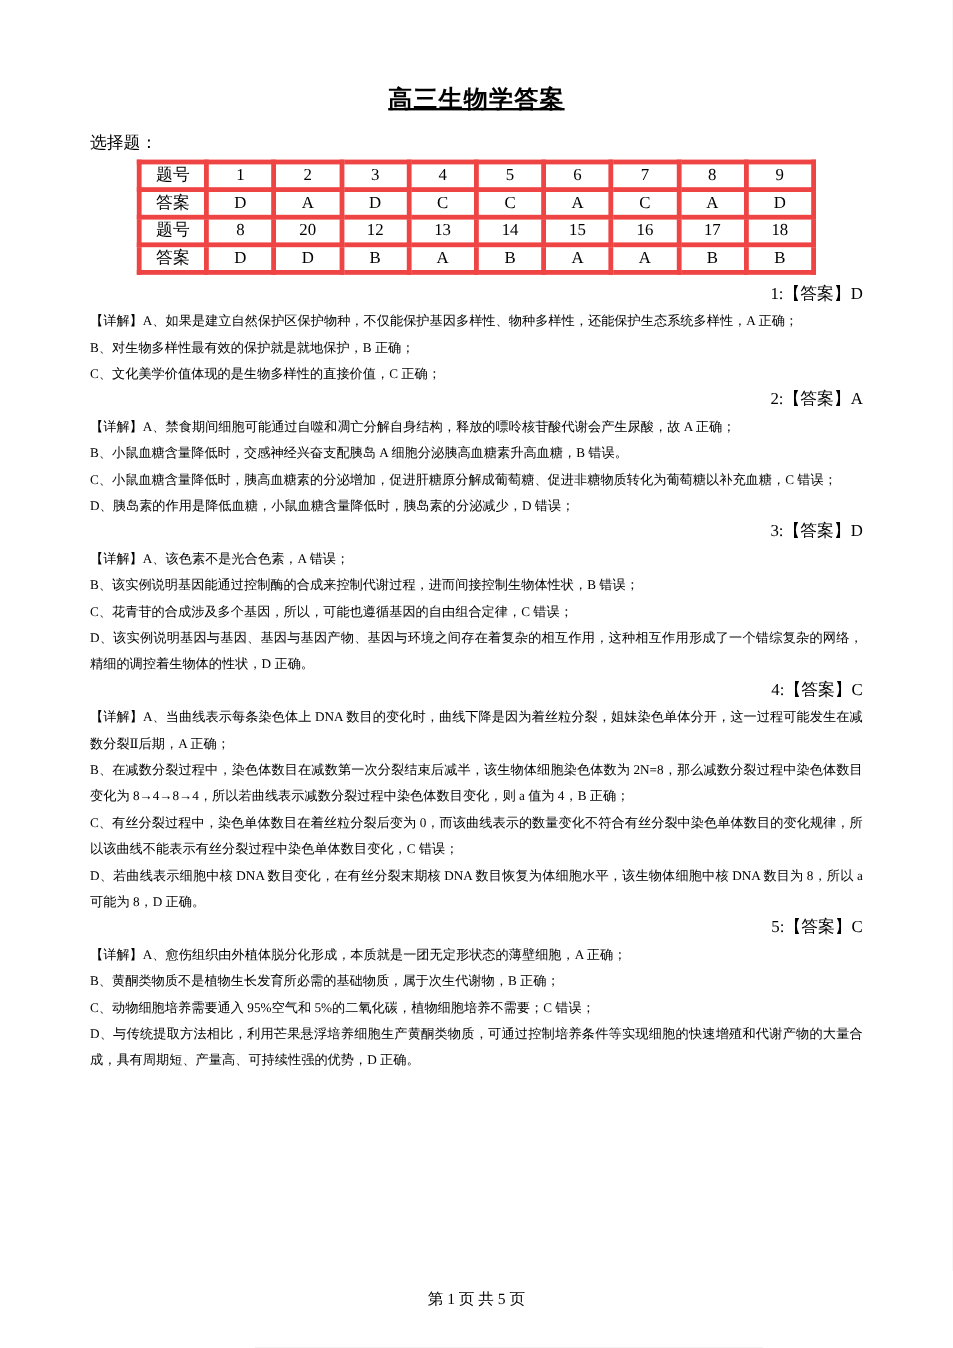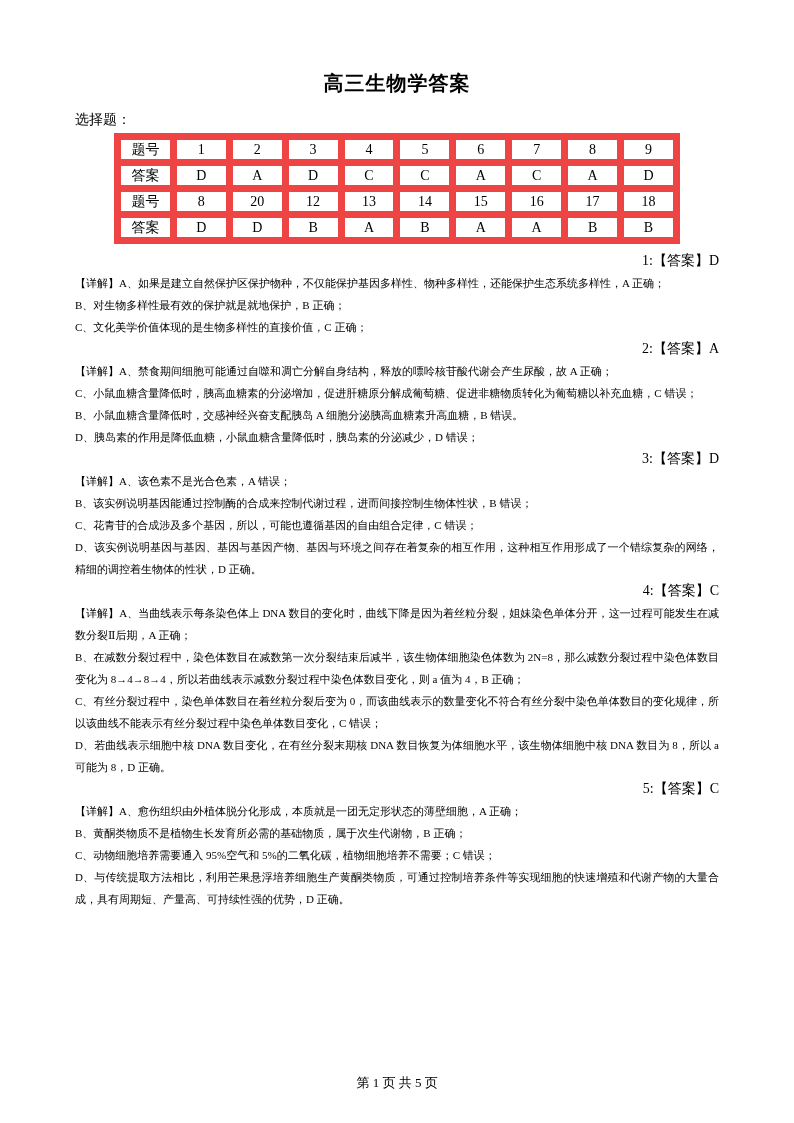--- a/index.html
+++ b/index.html
@@ -16,34 +16,35 @@
     background: #ffffff;
     padding: 70px 75px 0 75px;
   }
   .doc-title {
     text-align: center;
     font-size: 20px;
     font-weight: bold;
     line-height: 26px;
     letter-spacing: 1px;
     margin-bottom: 14px;
+    text-decoration: underline;
   }
   .section-label {
     font-size: 14px;
     line-height: 20px;
     margin-bottom: 3px;
   }
   table.answer-table {
     border-collapse: collapse;
     table-layout: fixed;
     width: 566px;
     margin: 0 auto 6px auto;
   }
   table.answer-table td {
-    border: 7px solid #ef4444;
+    border: 4px solid #ef4444;
     text-align: center;
     vertical-align: middle;
     font-size: 14px;
     height: 19px;
     line-height: 19px;
     padding: 0;
     overflow: hidden;
   }
   .explanations { margin-top: 2px; }
   .exp-heading {
@@ -131,22 +132,22 @@
   <div class="explanations">
       <div class="exp-block">
         <div class="exp-heading">1:【答案】D</div>
         <div class="exp-para">【详解】A、如果是建立自然保护区保护物种，不仅能保护基因多样性、物种多样性，还能保护生态系统多样性，A 正确；</div>
         <div class="exp-para">B、对生物多样性最有效的保护就是就地保护，B 正确；</div>
         <div class="exp-para">C、文化美学价值体现的是生物多样性的直接价值，C 正确；</div>
       </div>
       <div class="exp-block">
         <div class="exp-heading">2:【答案】A</div>
         <div class="exp-para">【详解】A、禁食期间细胞可能通过自噬和凋亡分解自身结构，释放的嘌呤核苷酸代谢会产生尿酸，故 A 正确；</div>
+        <div class="exp-para">B、小鼠血糖含量降低时，交感神经兴奋支配胰岛 A 细胞分泌胰高血糖素升高血糖，B 错误。</div>
         <div class="exp-para">C、小鼠血糖含量降低时，胰高血糖素的分泌增加，促进肝糖原分解成葡萄糖、促进非糖物质转化为葡萄糖以补充血糖，C 错误；</div>
-        <div class="exp-para">B、小鼠血糖含量降低时，交感神经兴奋支配胰岛 A 细胞分泌胰高血糖素升高血糖，B 错误。</div>
         <div class="exp-para">D、胰岛素的作用是降低血糖，小鼠血糖含量降低时，胰岛素的分泌减少，D 错误；</div>
       </div>
       <div class="exp-block">
         <div class="exp-heading">3:【答案】D</div>
         <div class="exp-para">【详解】A、该色素不是光合色素，A 错误；</div>
         <div class="exp-para">B、该实例说明基因能通过控制酶的合成来控制代谢过程，进而间接控制生物体性状，B 错误；</div>
         <div class="exp-para">C、花青苷的合成涉及多个基因，所以，可能也遵循基因的自由组合定律，C 错误；</div>
         <div class="exp-para">D、该实例说明基因与基因、基因与基因产物、基因与环境之间存在着复杂的相互作用，这种相互作用形成了一个错综复杂的网络，精细的调控着生物体的性状，D 正确。</div>
       </div>
       <div class="exp-block">

